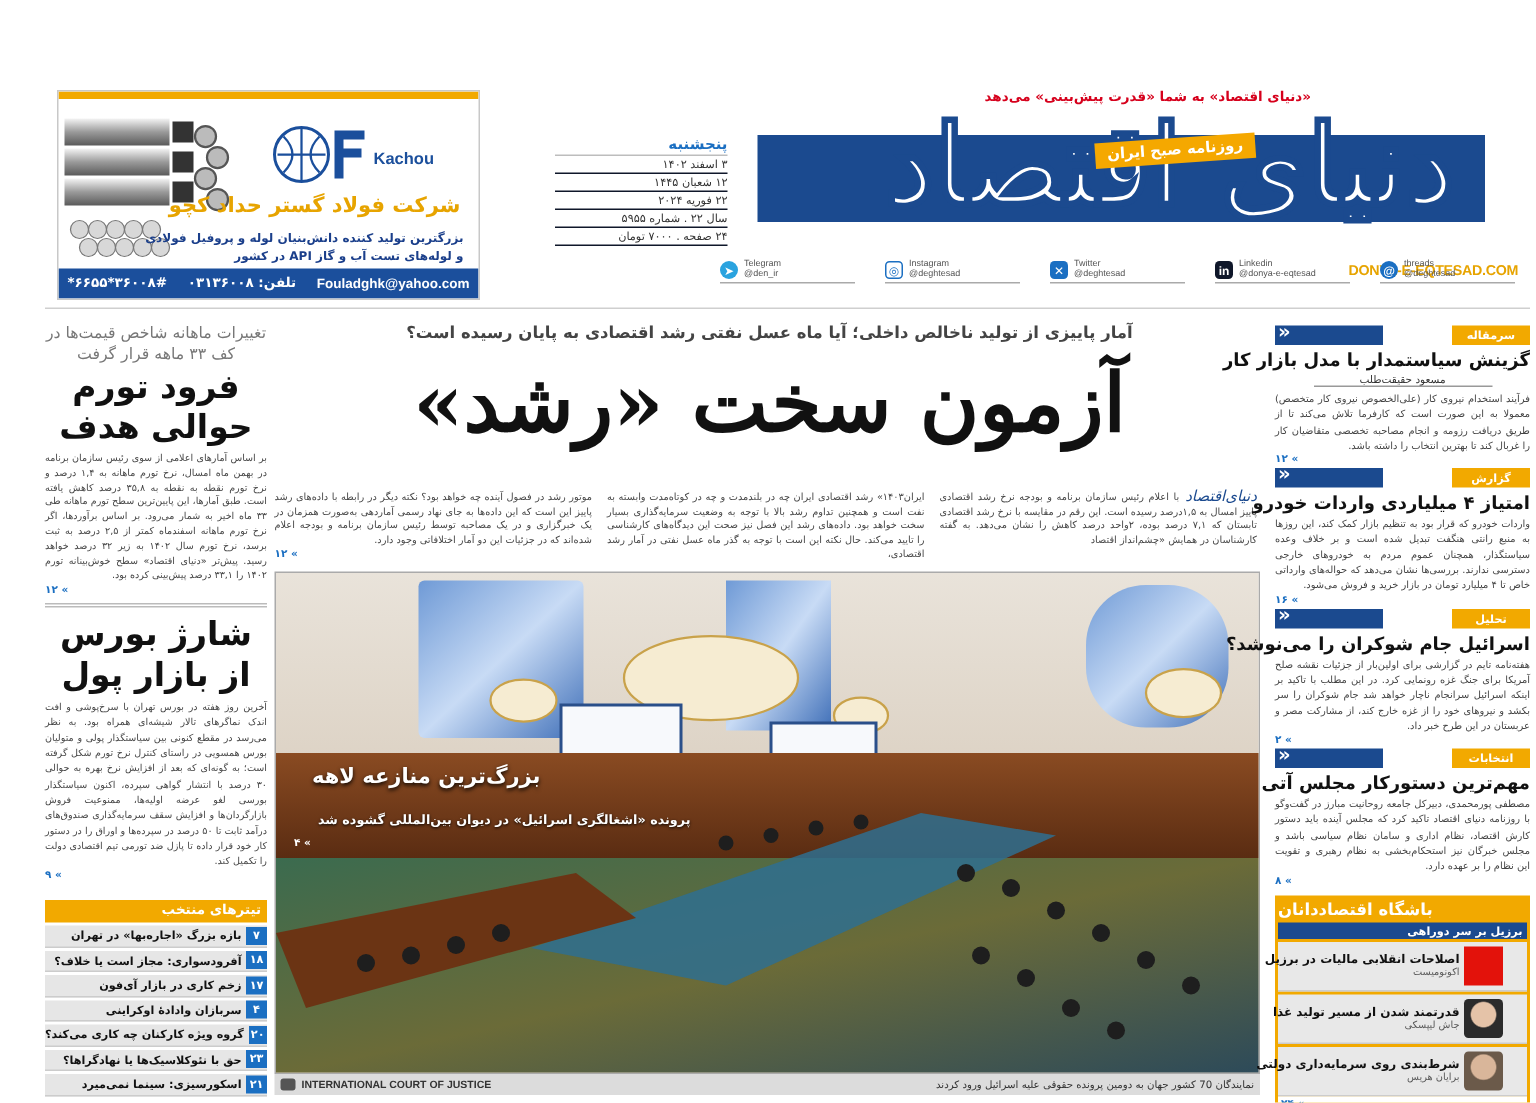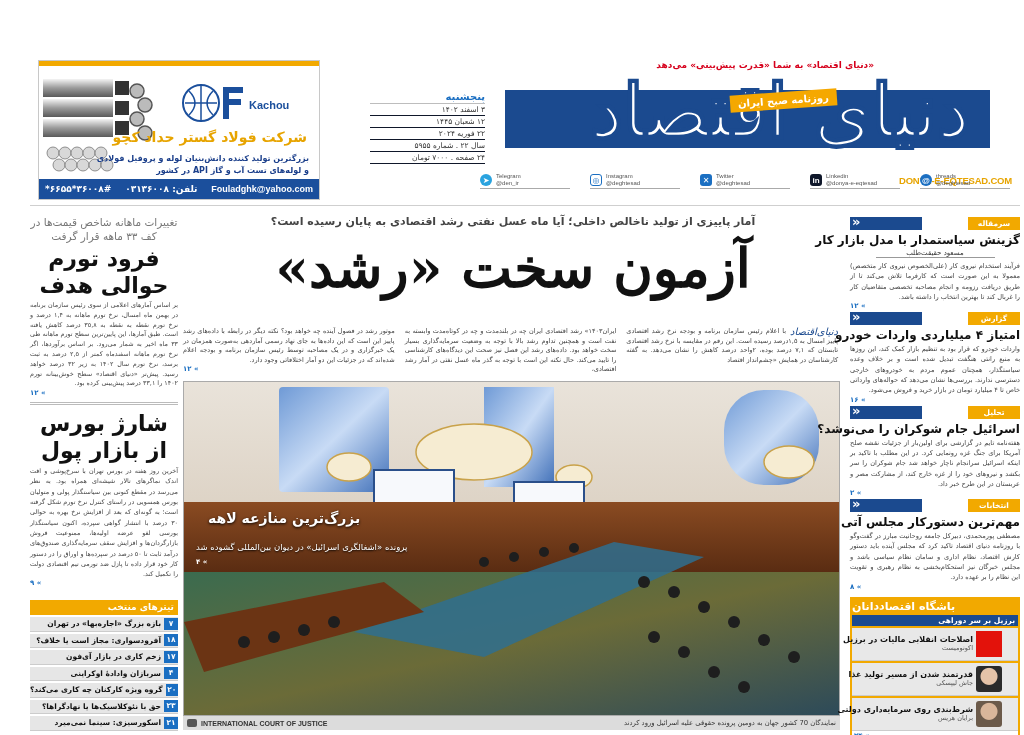--- a/index.html
+++ b/index.html
@@ -72,21 +72,21 @@
   .kicker { direction: rtl; text-align: center; font-size: 11px; font-weight: bold; color: #444; }
   .main-head { direction: rtl; text-align: center; font-family: "DejaVu Serif", serif; font-size: 54px; font-weight: bold; color: #111; line-height: 80px; letter-spacing: -1px; }
   .lead { position: absolute; top: 112px; left: 0; width: 655px; display: flex; gap: 10px; direction: rtl; }
   .lead-col { flex: 1; font-size: 6.5px; line-height: 9.6px; color: #444; text-align: justify; }
   .lead-logo { font-family: "DejaVu Serif", serif; font-style: italic; font-size: 10px; color: #1b4a8f; float: right; margin-left: 4px; }
   .photo { position: absolute; left: 183px; top: 381px; width: 657px; height: 335px; overflow: hidden; border: 1px solid #aaa; }
   .photo-caption-bar { position: absolute; left: 183px; top: 716px; width: 657px; height: 14px; background: #dcdcdc; display: flex; align-items: center; justify-content: space-between; padding: 0 4px; }
   .credit { font-family: "Liberation Sans", sans-serif; font-size: 7px; font-weight: bold; color: #333; display: flex; align-items: center; gap: 4px; }
   .caption { direction: rtl; font-size: 6.8px; color: #333; }
   .ph-head { position: absolute; left: 12px; top: 128px; direction: rtl; font-size: 14px; font-weight: bold; color: #fff; text-shadow: 0 1px 3px #000; margin-left: 12px; }
-  .ph-sub { position: absolute; left: 12px; top: 160px; direction: rtl; font-size: 8.5px; font-weight: normal; color: #fff; text-shadow: 0 1px 2px #000; }
+  .ph-sub { position: absolute; left: 28px; top: 160px; direction: rtl; font-size: 8.5px; font-weight: bold; color: #fff; text-shadow: 0 1px 2px #000; }
   .ph-pg { position: absolute; left: 12px; top: 176px; font-size: 7px; font-weight: bold; color: #fff; }
 </style>
 </head>
 <body>
 
 <div class="masthead">
 
   <div class="ad">
     <div class="ad-topbar"></div>
     <svg class="ad-pipes" viewBox="0 0 115 104">

